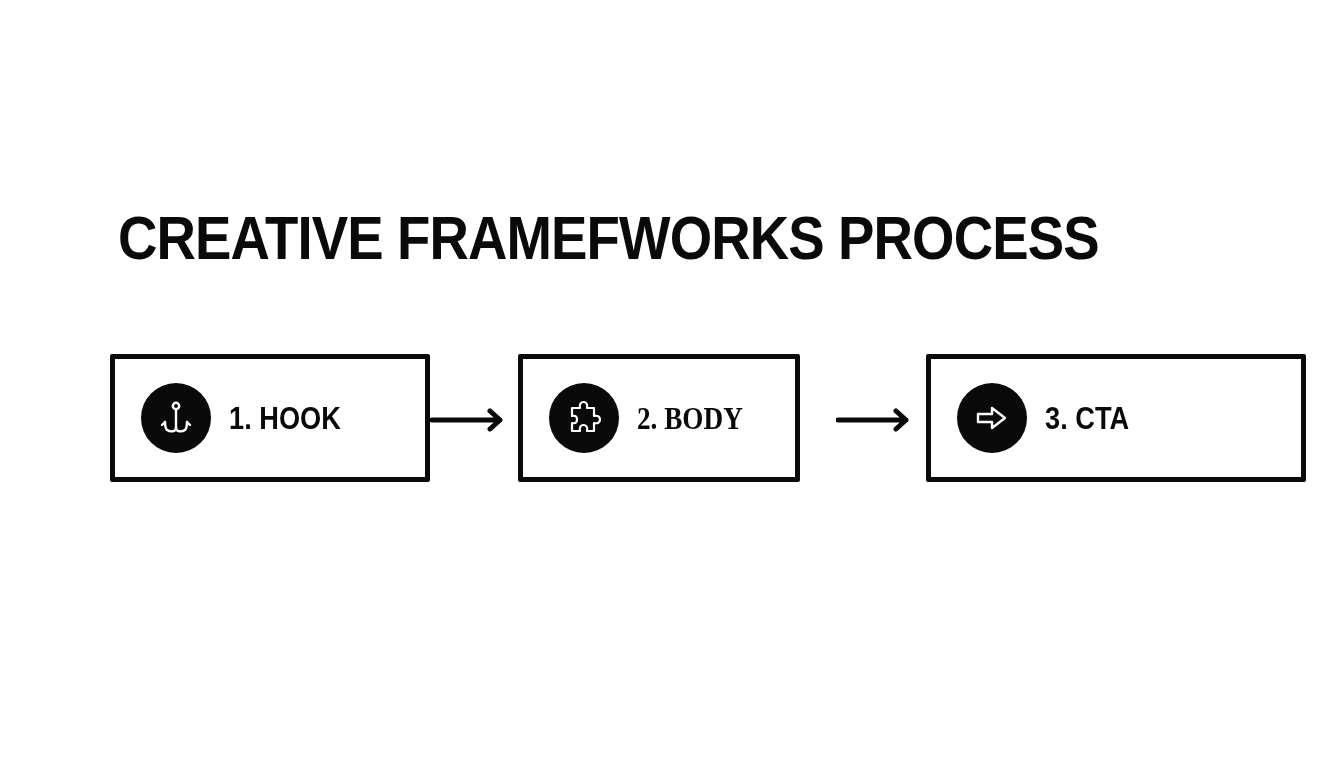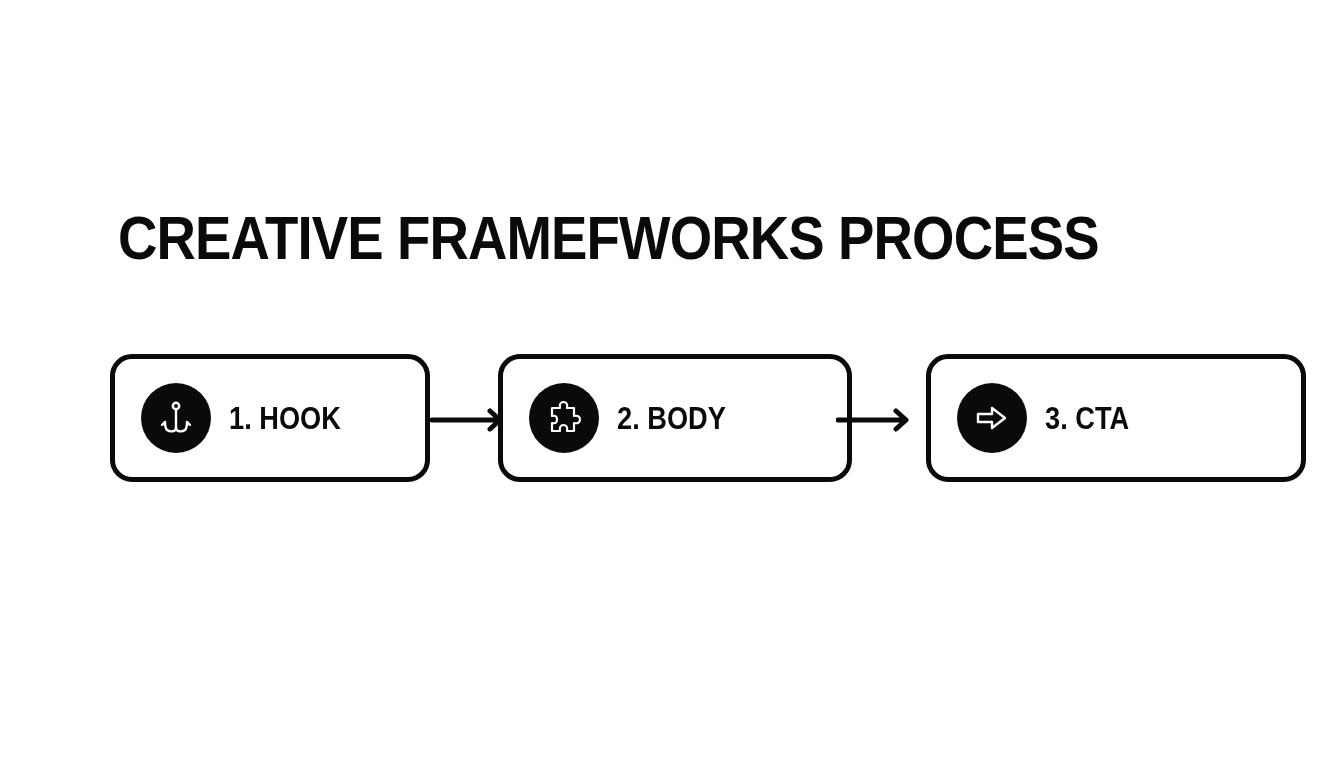--- a/index.html
+++ b/index.html
@@ -1,18 +1,18 @@
 <!DOCTYPE html>
 <html><head>
 <meta charset="utf-8">
 <style>
   html, body { margin:0; padding:0; }
   body { width:1344px; height:768px; background:#ffffff; position:relative; overflow:hidden; font-family:"Liberation Sans", sans-serif; }
   .title { position:absolute; left:118px; top:200px; width:1100px; font-family:"Liberation Sans", sans-serif; font-weight:bold; font-size:62px; letter-spacing:-1px; color:#0a0a0a; transform:scaleX(0.88); transform-origin:left top; white-space:nowrap; line-height:76px; }
-  .step { position:absolute; top:354px; height:128px; border:5px solid #0a0a0a; border-radius:22px; box-sizing:border-box; background:#fff; display:flex; align-items:center; }
+  .step { position:absolute; top:354px; height:128px; border:5px solid #0a0a0a; border-radius:2px; box-sizing:border-box; background:#fff; display:flex; align-items:center; }
   .icon-circle { width:70px; height:70px; border-radius:50%; background:#0a0a0a; margin-left:26px; display:flex; align-items:center; justify-content:center; }
   .icon-circle svg { width:40px; height:40px; }
   .label { margin-left:18px; font-weight:bold; font-size:32px; color:#0a0a0a; transform:scaleX(0.85); transform-origin:left center; white-space:nowrap; }
   .arrow { position:absolute; top:405px; height:30px; }
 </style>
 </head>
 <body>
 
 <div class="title">CREATIVE FRAMEFWORKS PROCESS</div>
 
@@ -27,21 +27,21 @@
       <path d="M31 24 L34 27"></path>
     </svg>
   </div>
   <span class="label">1. HOOK</span>
 </div>
 
 <svg class="arrow" style="left:430px; width:76px;" viewBox="0 0 76 30">
   <path d="M2 15 H70 M60 6 L70 15 L60 24" fill="none" stroke="#0a0a0a" stroke-width="5" stroke-linecap="round" stroke-linejoin="round"></path>
 </svg>
 
-<div class="step" style="left:498px; width:354px;">
+<div class="step" style="left:518px; width:282px;font-family:Liberation Serif, serif;">
   <div class="icon-circle">
     <svg viewBox="0 0 40 40" fill="none" stroke="#fff" stroke-width="2.2" stroke-linejoin="round">
       <path d="M8 10 H16 C15 6 17 4 19.5 4 C22 4 24 6 23 10 H30 V18 C34 17 36 19 36 21.5 C36 24 34 26 30 25 V33 H23 C24 29 22 27 19.5 27 C17 27 15 29 16 33 H8 V25 C12 26 13 24 13 21.5 C13 19 12 17 8 18 Z"></path>
     </svg>
   </div>
   <span class="label">2. BODY</span>
 </div>
 
 <svg class="arrow" style="left:836px; width:76px;" viewBox="0 0 76 30">
   <path d="M2 15 H70 M60 6 L70 15 L60 24" fill="none" stroke="#0a0a0a" stroke-width="5" stroke-linecap="round" stroke-linejoin="round"></path>

